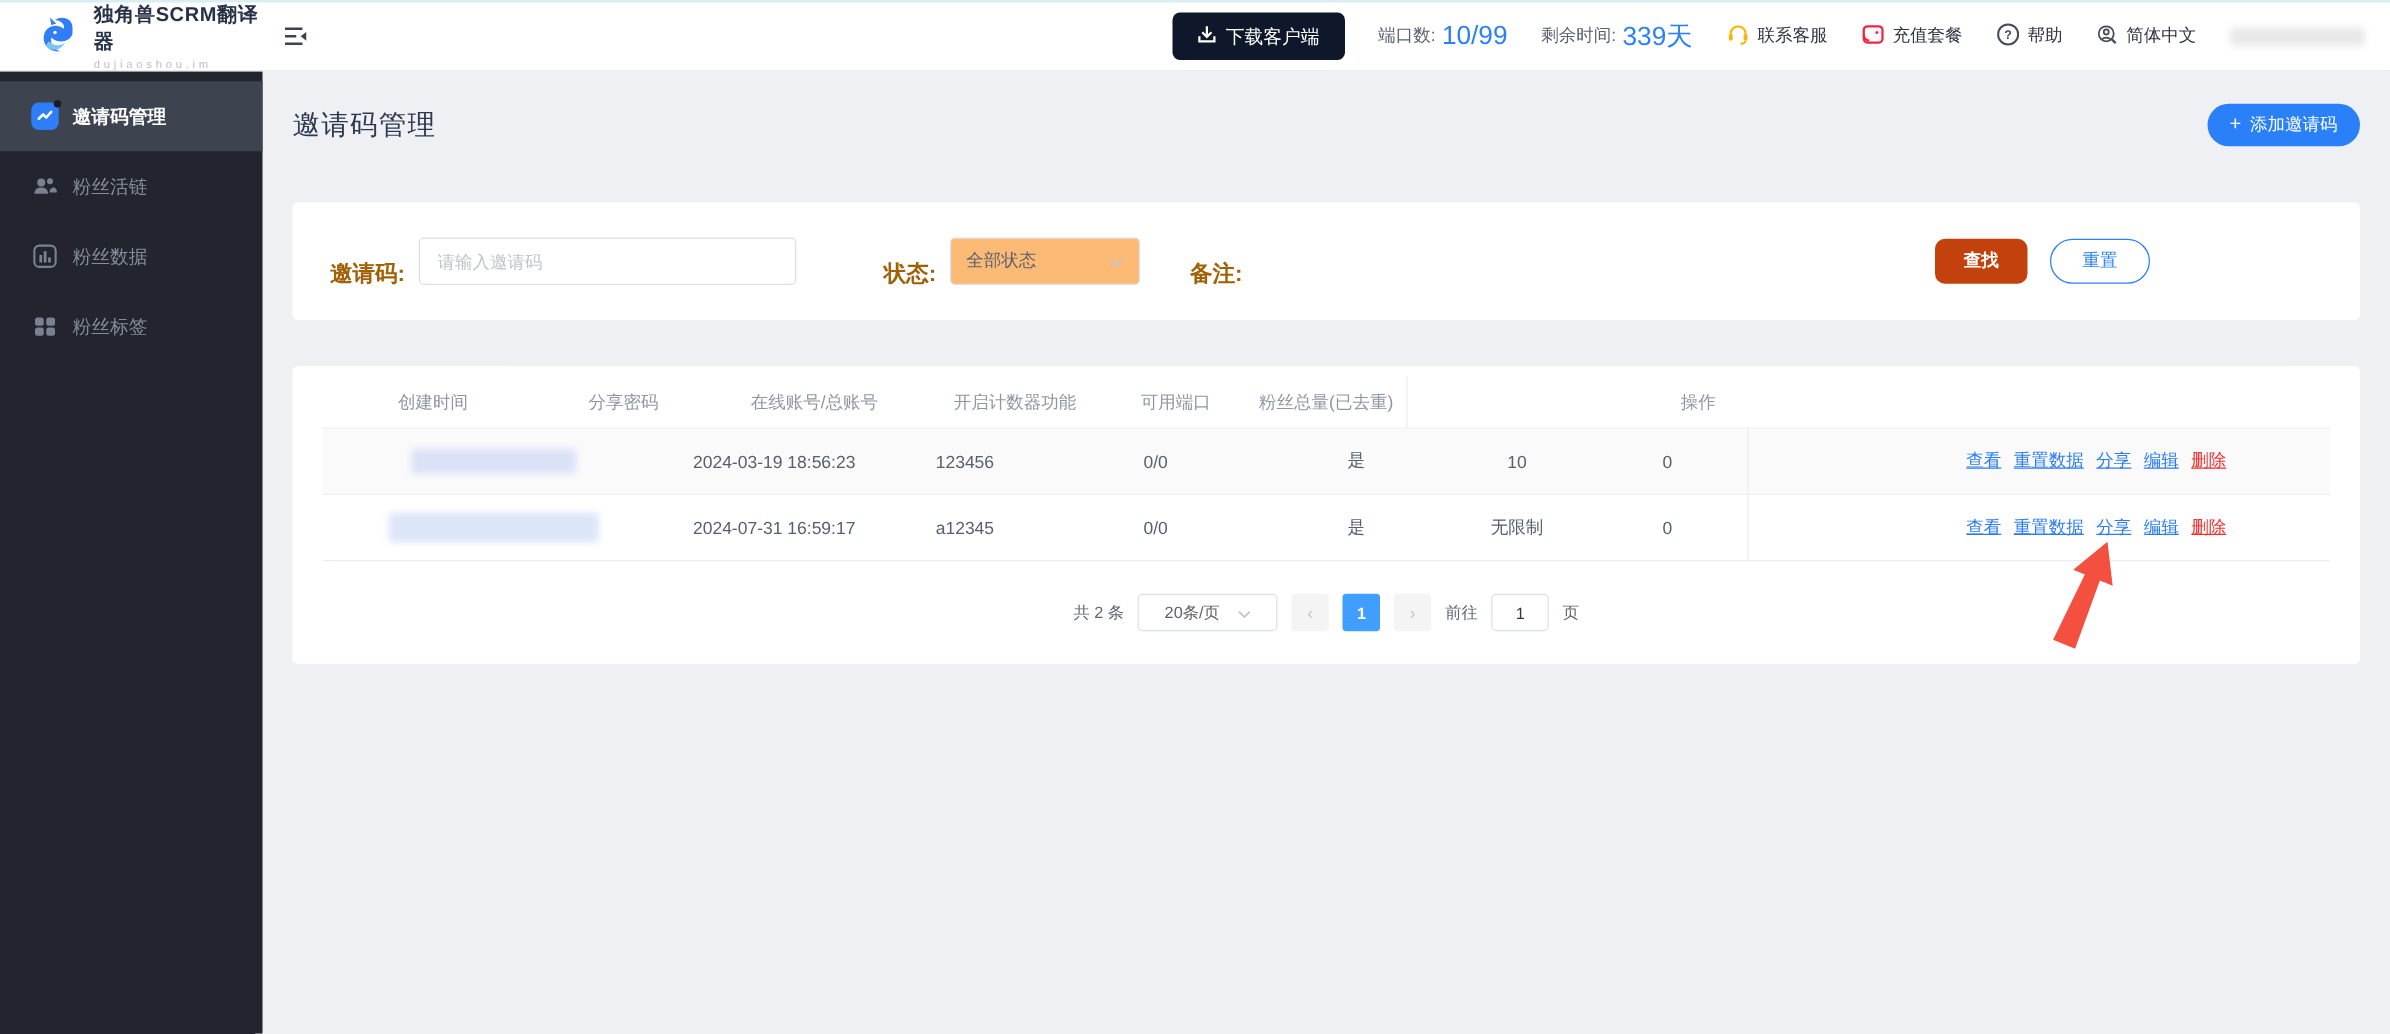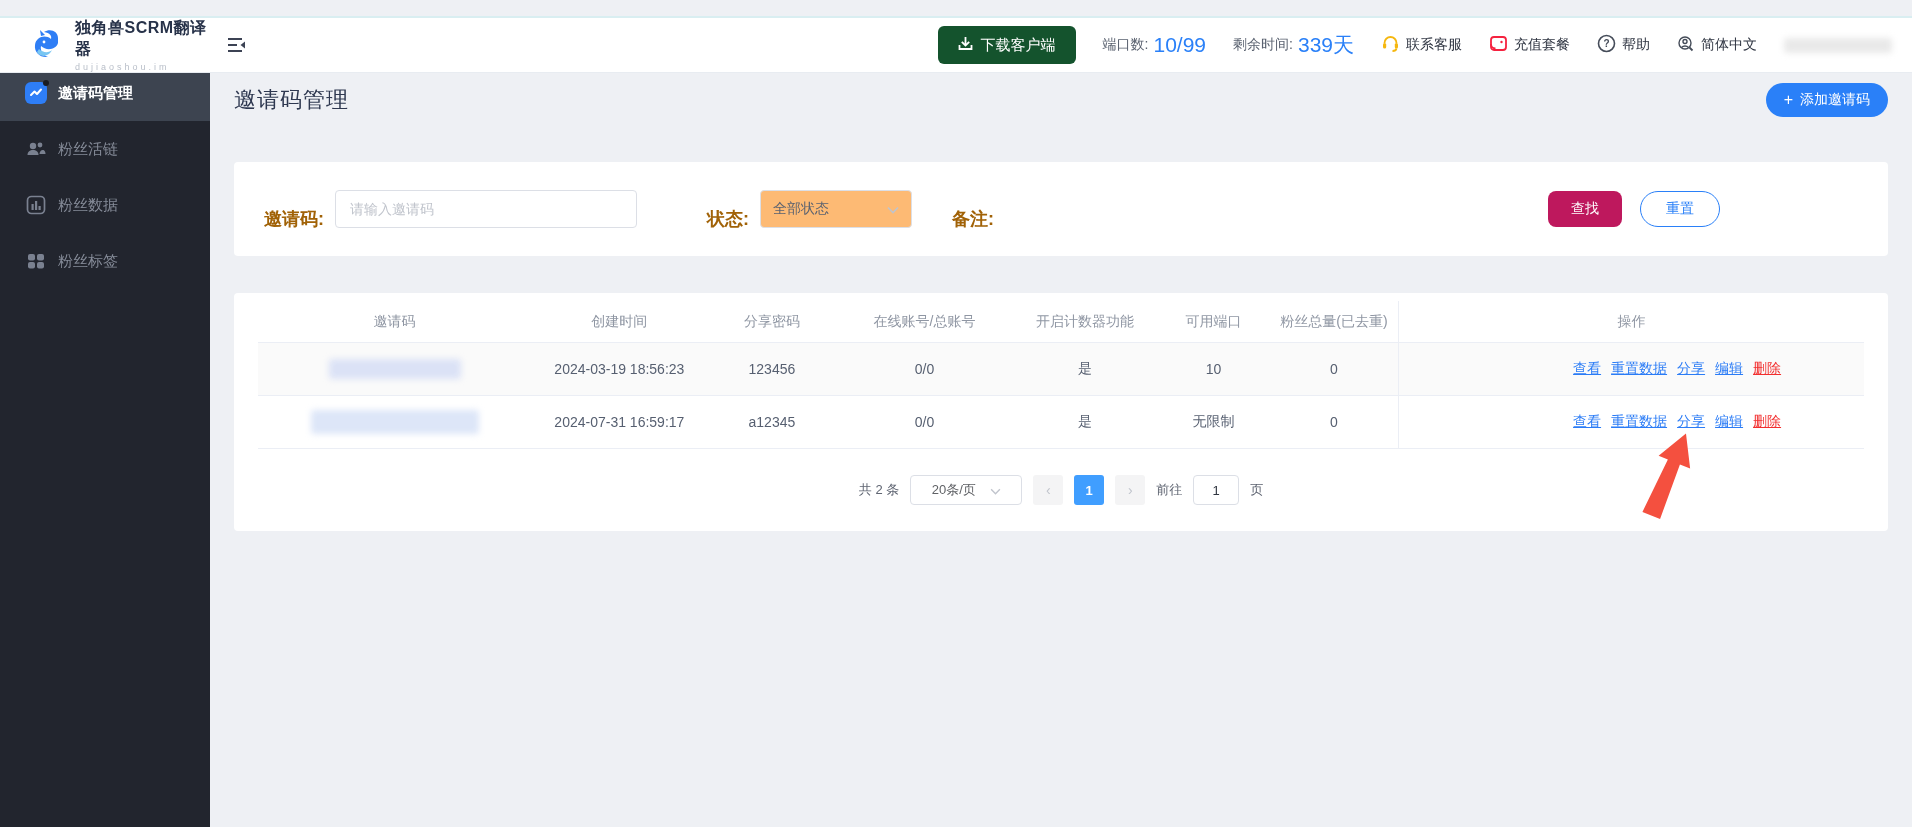--- a/index.html
+++ b/index.html
@@ -1,27 +1,27 @@
 <!DOCTYPE html>
 <html><head>
 <meta charset="utf-8">
 <style>
   * { margin:0; padding:0; box-sizing:border-box; }
   html,body { width:1912px; height:827px; overflow:hidden; }
   body { font-family:"Liberation Sans","DejaVu Sans",sans-serif; background:#eef0f4; position:relative; }
 
   
-  .topbar { position:absolute; top:16px; left:0; width:1912px; height:57px; background:#fff;
+  .topbar { position:absolute; top:0; left:0; width:1912px; height:57px; background:#fff;
             border-top:2px solid #d9eef1; border-bottom:1px solid #e8ecf1; display:flex; align-items:center; z-index:5; }
   .brand { width:210px; display:flex; align-items:center; gap:9px; padding-left:30px; flex:none; }
   .brand-text .t1 { font-size:16px; font-weight:bold; color:#273249; letter-spacing:.5px; }
   .brand-text .t2 { font-size:9px; color:#b9bfc9; letter-spacing:3px; margin-top:2px; }
   .collapse-btn { margin-left:17px; cursor:pointer; display:flex; align-items:center; }
   .topbar-right { margin-left:auto; display:flex; align-items:center; gap:27px; padding-right:20px; }
-  .download-btn { height:38px; padding:16px 20px; background:#14532d; border:none; border-radius:6px; color:#fff;
+  .download-btn { height:38px; padding:16px 20px; background:#0f172a; border:none; border-radius:6px; color:#fff;
                   font-size:15px; display:flex; align-items:center; gap:8px; cursor:pointer; font-family:inherit; }
   .stat { display:flex; align-items:center; gap:5px; white-space:nowrap; }
   .stat-label { font-size:14px; color:#5a6270; }
   .stat-value { font-size:21px; color:#2a80f8; }
   .topbar-item { display:flex; align-items:center; gap:6px; font-size:14px; color:#2f3542; cursor:pointer; white-space:nowrap; }
   .acct-blur { width:108px; height:15px; background:#e9e9e9; border-radius:3px; filter:blur(3px); }
 
   
   .sidebar { position:absolute; top:57px; left:0; bottom:0; width:210px; background:#22252e; padding-top:8px; }
   .side-item { height:56px; display:flex; align-items:center; gap:11px; padding-left:25px;
@@ -43,22 +43,22 @@
   .filter-card { margin-top:45px; height:94px; background:#fff; border-radius:4px; display:flex; align-items:center; padding:0 30px; }
   .f-group { display:flex; align-items:center; gap:11px; }
   .f-label { font-size:18px; color:#a16207; font-weight:bold; white-space:nowrap;margin-top:20px; }
   .f-input { height:38px; border:1px solid #dcdfe6; border-radius:4px; padding:0 14px; font-size:14px; color:#303540;
              font-family:inherit; outline:none; }
   .f-input::placeholder { color:#c0c4cc; }
   .inp-invite { width:302px; } .inp-remark { width:315px; }
   .f-select { width:152px; height:38px; border:1px solid #dcdfe6; border-radius:4px; display:flex; align-items:center;
               justify-content:space-between; padding:0 12px; font-size:14px; color:#5a6270; cursor:pointer; background:#fdba74; }
   .g2 { margin-left:70px; } .g3 { margin-left:40px; }
-  .search-btn { margin-left:auto; width:74px; height:36px; background:#be185d; color:#fff; border:none; border-radius:8px;
-                font-size:14px; font-weight:normal; cursor:pointer; font-family:inherit; }
+  .search-btn { margin-left:auto; width:74px; height:36px; background:#c2410c; color:#fff; border:none; border-radius:8px;
+                font-size:14px; font-weight:bold; cursor:pointer; font-family:inherit; }
   .reset-btn { margin-left:18px; margin-right:138px; width:80px; height:36px; background:#fff; color:#2a80f8;
                border:1px solid #2a80f8; border-radius:18px; font-size:14px; cursor:pointer; font-family:inherit; }
 
   
   .table-card { margin-top:37px; background:#fff; border-radius:4px; padding:8px 24px 26px; position:relative; }
   .tbl-row { display:flex; align-items:stretch; border-bottom:1px solid #ebeef5; }
   .tbl-row.head { height:42px; color:#8f96a3; font-size:14px; }
   .tbl-row.body { height:53px; color:#565f70; font-size:14px; }
   .tbl-row.striped { background:#fafafa; }
   .cell { display:flex; align-items:center; justify-content:center; text-align:center; }
@@ -267,21 +267,20 @@
       <span class="f-label">备注:</span>
     </div>
 
     <button class="search-btn">查找</button>
     <button class="reset-btn">重置</button>
   </section>
 
   <section class="table-card">
 
     <div class="tbl-row head">
-      <div class="cell c1">邀请码</div>
       <div class="cell c2">创建时间</div>
       <div class="cell c3">分享密码</div>
       <div class="cell c4">在线账号/总账号</div>
       <div class="cell c5">开启计数器功能</div>
       <div class="cell c6">可用端口</div>
       <div class="cell c7">粉丝总量(已去重)</div>
       <div class="cell c-act" style="padding-left:0;">操作</div>
     </div>
 
     <div class="tbl-row body striped">

